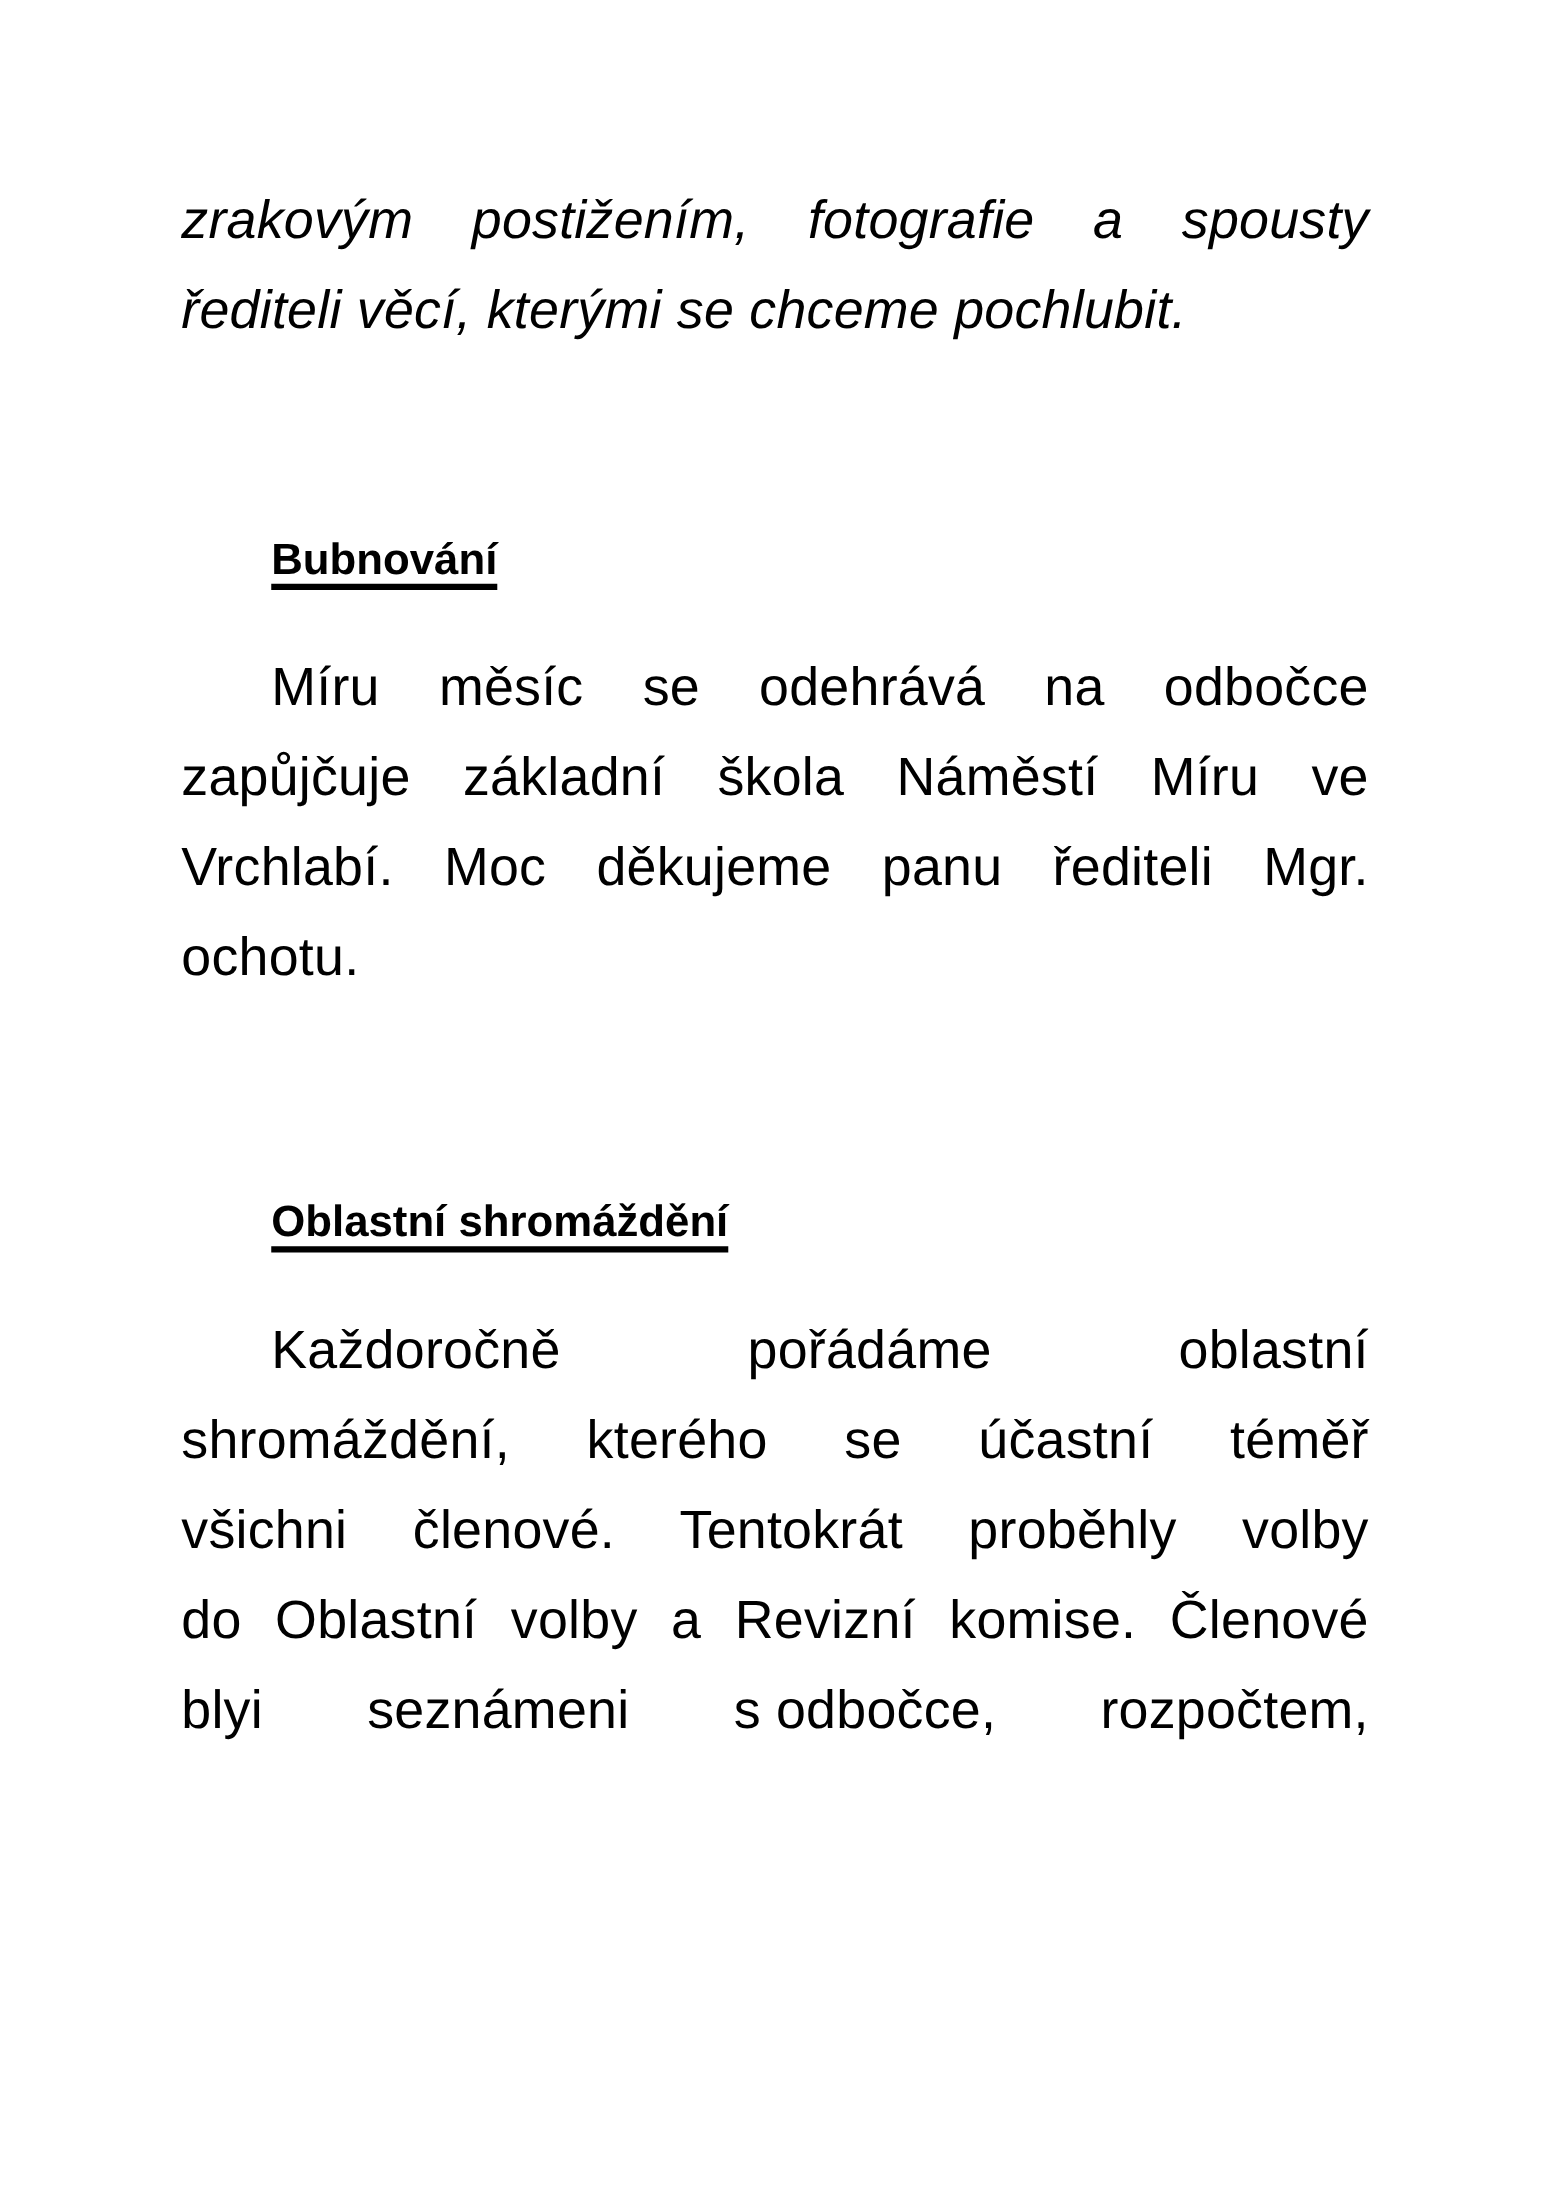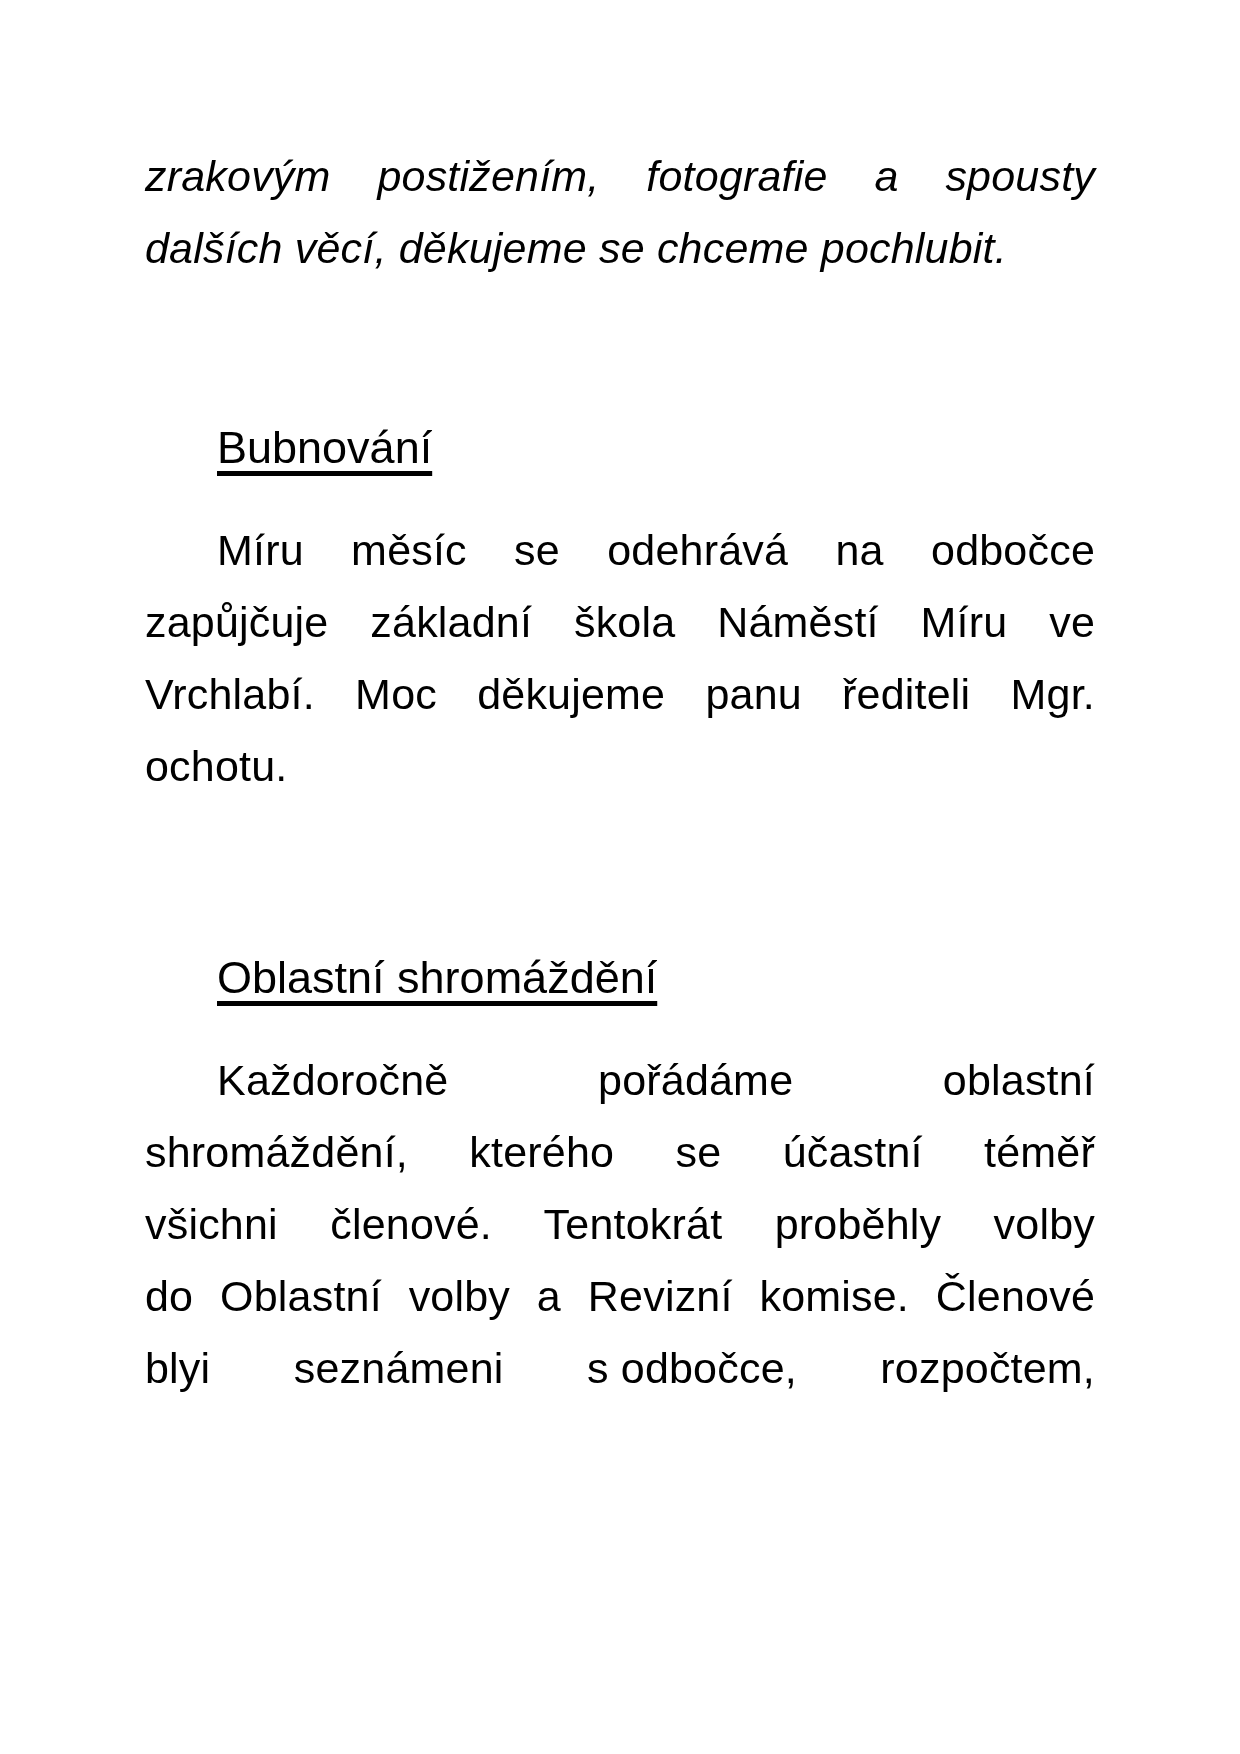--- a/index.html
+++ b/index.html
@@ -38,23 +38,23 @@
   }
   .ln-last {
     text-align-last: left;
   }
   .para-intro {
     margin-top: 140px;
     font-style: italic;
   }
   .heading {
     margin: 128px 0 30px 0;
-    font-size: 45px;
+    font-size: 35px;
     line-height: 72px;
-    font-weight: normal;
+    font-weight: bold;
     text-indent: 72px;
   }
   .heading-2 {
     margin-top: 140px;
   }
   .heading .hline {
     text-decoration: underline;
     text-decoration-thickness: 5px;
     text-underline-offset: 8px;
   }
@@ -65,21 +65,21 @@
     display: inline-block; 
   }
 </style>
 </head>
 <body>
 
 <div class="page">
 
   <p class="para para-intro">
     <span class="ln">zrakovým postižením, fotografie a spousty</span>
-    <span class="ln ln-last">dalších věcí, děkujeme se chceme pochlubit.</span>
+    <span class="ln ln-last">řediteli věcí, kterými se chceme pochlubit.</span>
   </p>
 
   <h2 class="heading heading-1">
     <span class="hline">Bubnování</span>
   </h2>
 
   <p class="para para-body">
     <span class="ln ln-first">Míru měsíc se odehrává na odbočce</span>
     <span class="ln">zapůjčuje základní škola Náměstí Míru ve</span>
     <span class="ln">Vrchlabí. Moc děkujeme panu řediteli Mgr.</span>

